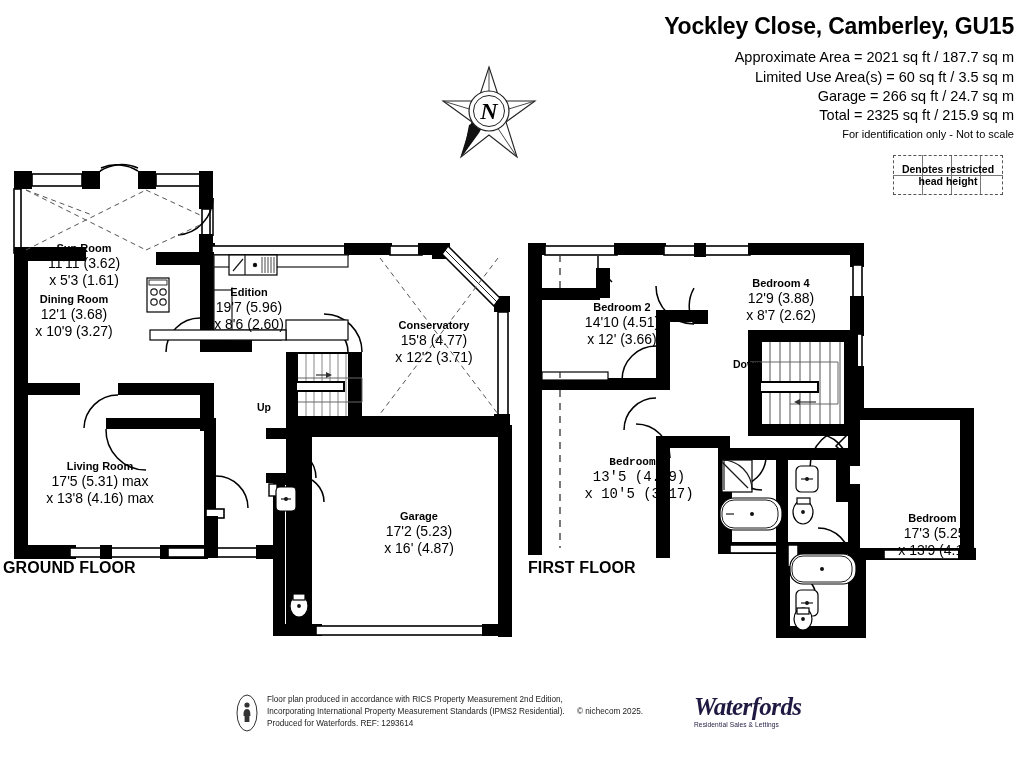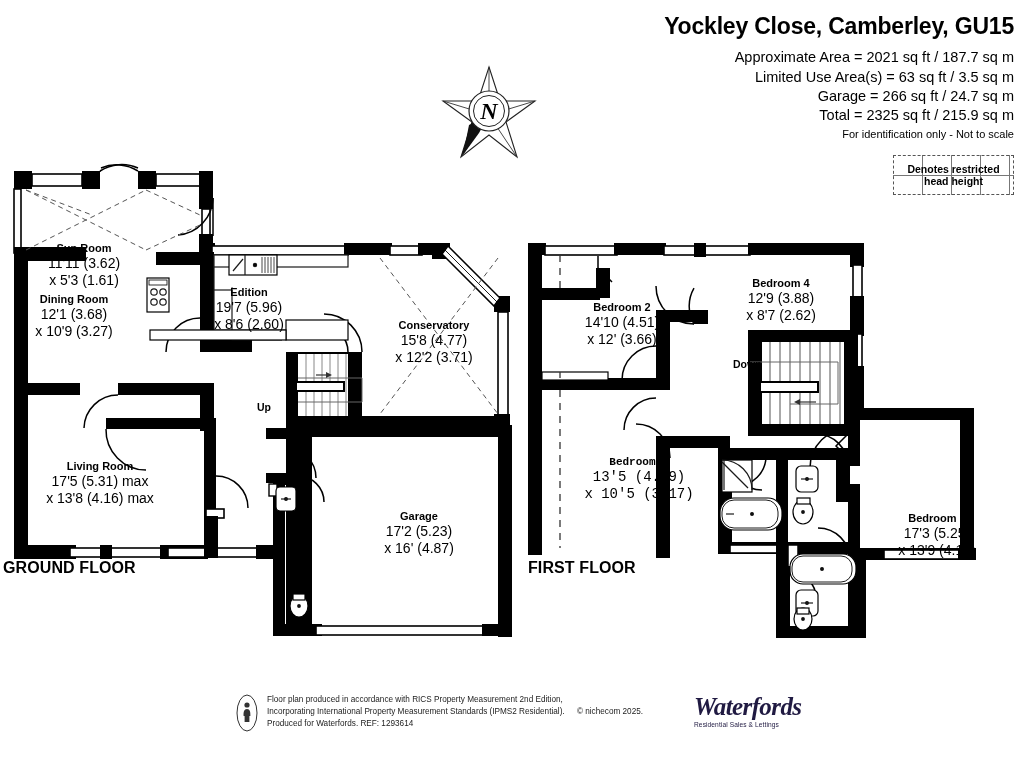--- a/index.html
+++ b/index.html
@@ -13,21 +13,21 @@
 
   
   .header{position:absolute;right:10px;top:14px;text-align:right;}
   .title{font-size:23px;font-weight:bold;letter-spacing:-0.2px;line-height:1.1;}
   .areas{margin-top:9px;font-size:14.5px;line-height:1.33;}
   .areas div{white-space:nowrap;}
   .notscale{margin-top:3px;font-size:11px;}
 
   
   .legend{
-    position:absolute;left:893px;top:155px;width:121px;height:40px;
+    position:absolute;left:893px;top:155px;width:110px;height:40px;
     border:1px dashed #555;box-sizing:border-box;
     background:
       repeating-linear-gradient(to right, transparent 0 28px, #777 28px 29px),
       repeating-linear-gradient(to bottom, transparent 0 19px, #777 19px 20px);
     display:flex;align-items:center;justify-content:center;
   }
   .legend span{font-size:10.5px;font-weight:bold;line-height:1.15;text-align:center;
     background:transparent;}
 
   
@@ -59,21 +59,21 @@
 </style>
 </head>
 <body>
 
 <div id="plan-root">
 
   <div class="header">
     <div class="title">Yockley Close, Camberley, GU15</div>
     <div class="areas">
       <div>Approximate Area = 2021 sq ft / 187.7 sq m</div>
-      <div>Limited Use Area(s) = 63 sq ft / 3.5 sq m</div>
+      <div>Limited Use Area(s) = 60 sq ft / 3.5 sq m</div>
       <div>Garage = 266 sq ft / 24.7 sq m</div>
       <div>Total = 2325 sq ft / 215.9 sq m</div>
     </div>
     <div class="notscale">For identification only - Not to scale</div>
   </div>
 
   <div class="legend">
     <span>Denotes restricted head height</span>
   </div>
 

